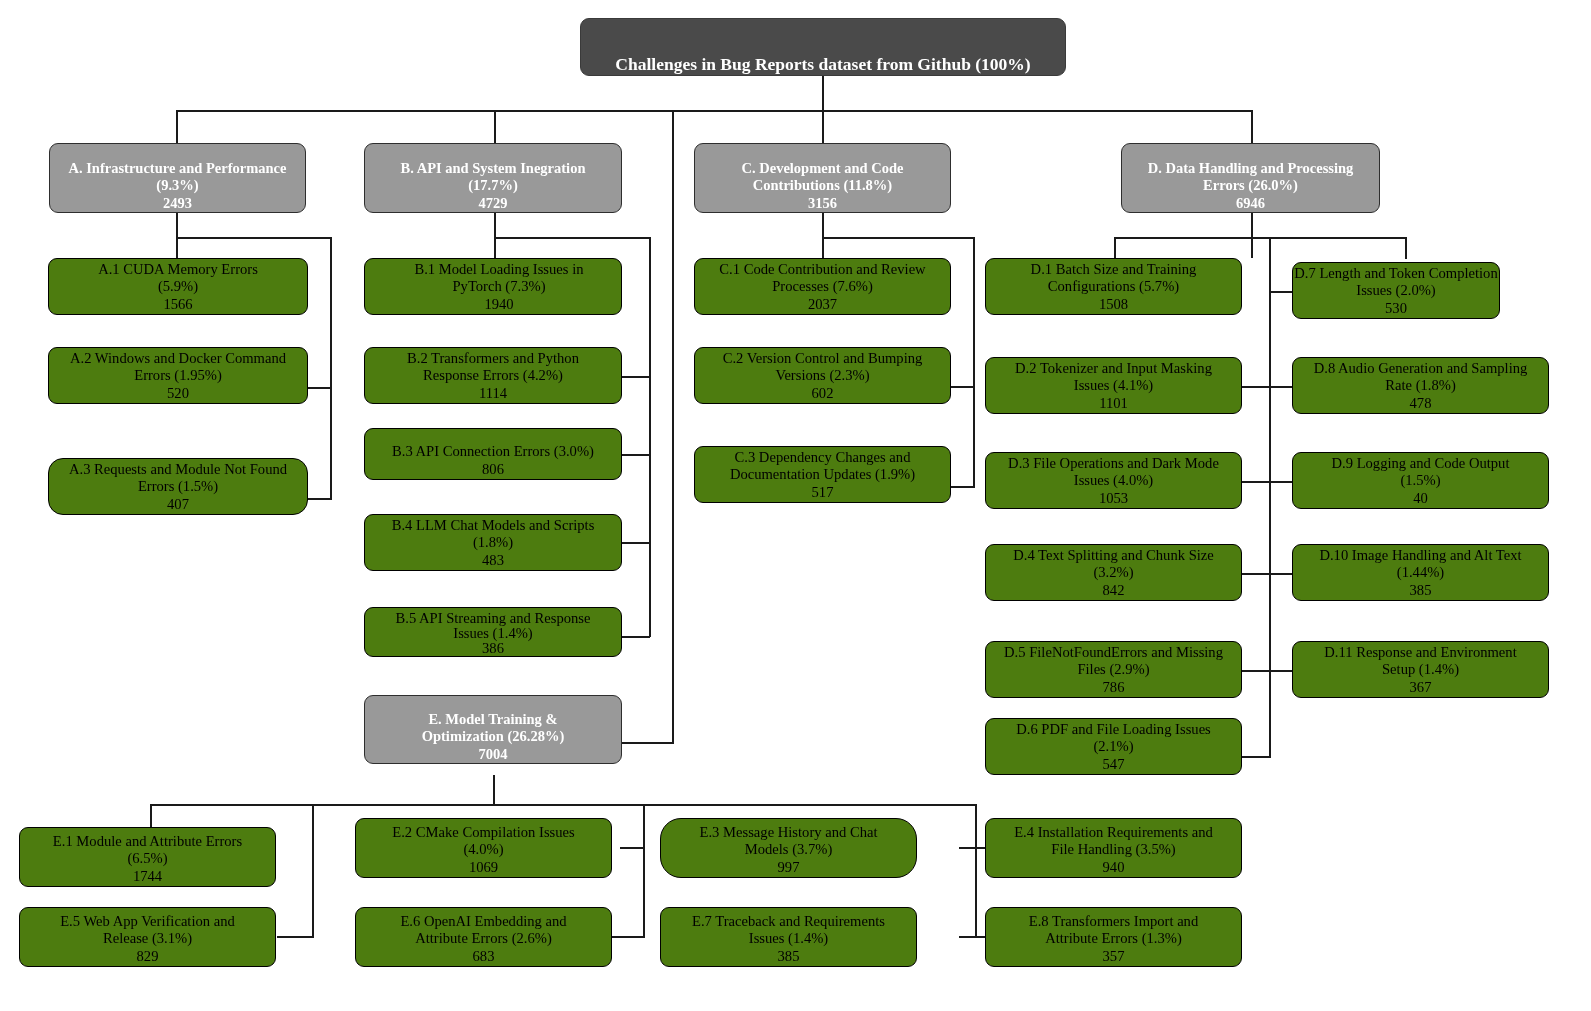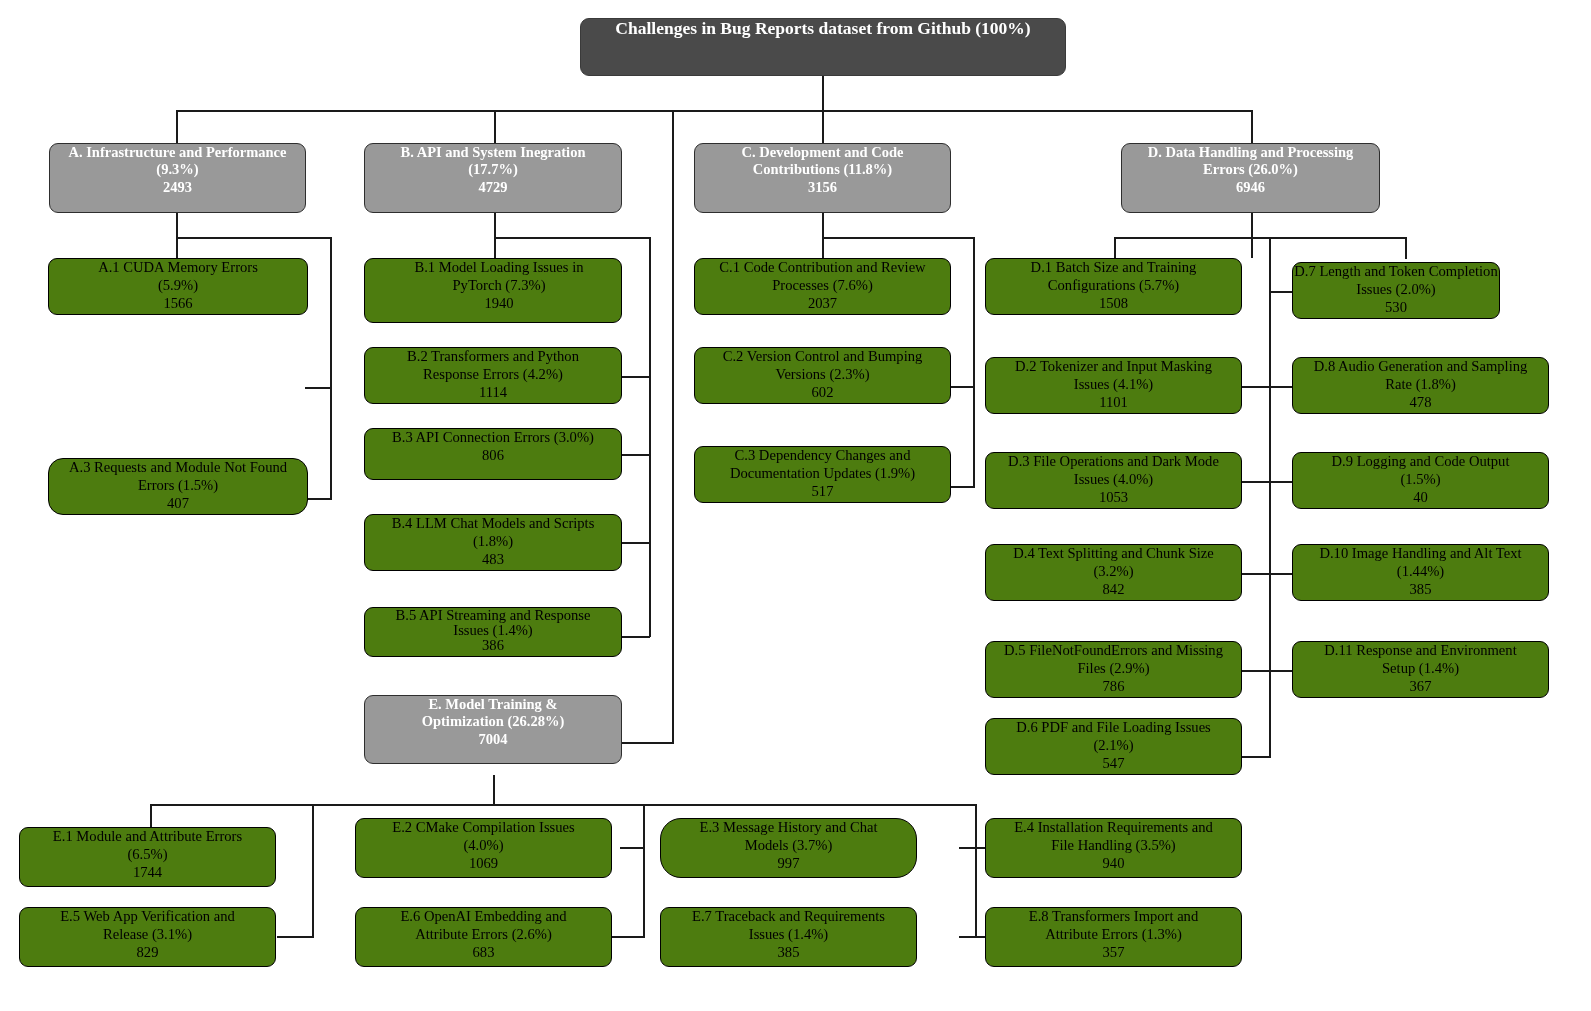--- a/index.html
+++ b/index.html
@@ -1,19 +1,19 @@
 <!DOCTYPE html>
 <html><head>
 <meta charset="utf-8">
 <style>
   html,body{margin:0;padding:0;background:#ffffff;}
   body{font-family:"Liberation Serif", serif;}
   #canvas{position:relative;width:1591px;height:1011px;background:#ffffff;overflow:hidden;}
   .node{position:absolute;box-sizing:border-box;display:flex;flex-direction:column;
-        align-items:center;justify-content:flex-start;text-align:center;line-height:1.12;}
+        align-items:center;justify-content:flex-end;text-align:center;line-height:1.12;}
   .root{background:#4a4a4a;color:#ffffff;border:1px solid #3a3a3a;border-radius:9px;
         font-size:17.5px;font-weight:bold;}
   .cat{background:#999999;color:#ffffff;border:1px solid #2e2e2e;border-radius:9px;
        font-size:14.5px;font-weight:bold;}
   .leaf{background:#4d7c0f;color:#000000;border:1.4px solid #000000;border-radius:9px;
         font-size:14.6px;}
   .ln{margin:0;padding:0;white-space:nowrap;}
   .leaf .ln{line-height:1.22;}
   .cat .ln{line-height:1.2;}
   .tight .ln{line-height:1.02;}
@@ -94,32 +94,37 @@
   <div class="node cat" style="left:49px;top:143px;width:257px;height:70px;">
     <div class="ln">A. Infrastructure and Performance</div>
     <div class="ln">(9.3%)</div>
     <div class="ln">2493</div>
   </div>
   <div class="node leaf" style="left:48px;top:258px;width:260px;height:57px;">
     <div class="ln">A.1 CUDA Memory Errors</div>
     <div class="ln">(5.9%)</div>
     <div class="ln">1566</div>
   </div>
+  <div class="node leaf" style="left:48px;top:347px;width:260px;height:57px;">
+    <div class="ln">A.2 Windows and Docker Command</div>
+    <div class="ln">Errors (1.95%)</div>
+    <div class="ln">520</div>
+  </div>
   <div class="node leaf" style="left:48px;top:458px;width:260px;height:57px;border-radius:15px;">
     <div class="ln">A.3 Requests and Module Not Found</div>
     <div class="ln">Errors (1.5%)</div>
     <div class="ln">407</div>
   </div>
 
   <div class="node cat" style="left:364px;top:143px;width:258px;height:70px;">
     <div class="ln">B. API and System Inegration</div>
     <div class="ln">(17.7%)</div>
     <div class="ln">4729</div>
   </div>
-  <div class="node leaf" style="left:364px;top:258px;width:258px;height:65px;padding-left:12px;">
+  <div class="node leaf" style="left:364px;top:258px;width:258px;height:57px;padding-left:12px;">
     <div class="ln">B.1 Model Loading Issues in</div>
     <div class="ln">PyTorch (7.3%)</div>
     <div class="ln">1940</div>
   </div>
   <div class="node leaf" style="left:364px;top:347px;width:258px;height:57px;">
     <div class="ln">B.2 Transformers and Python</div>
     <div class="ln">Response Errors (4.2%)</div>
     <div class="ln">1114</div>
   </div>
   <div class="node leaf" style="left:364px;top:428px;width:258px;height:52px;">

